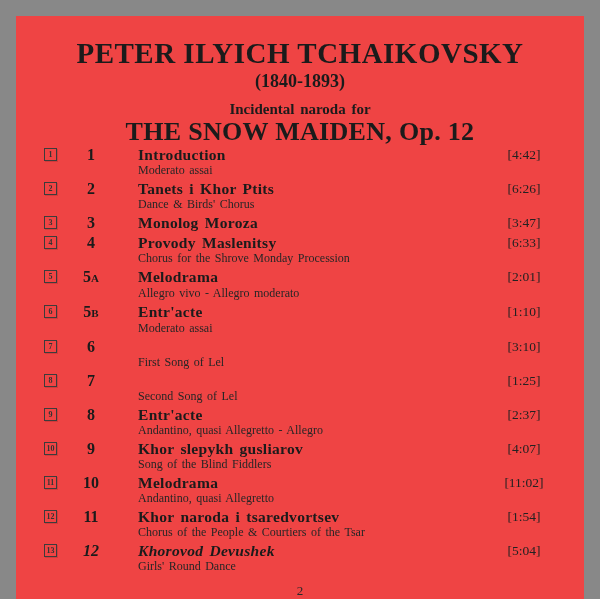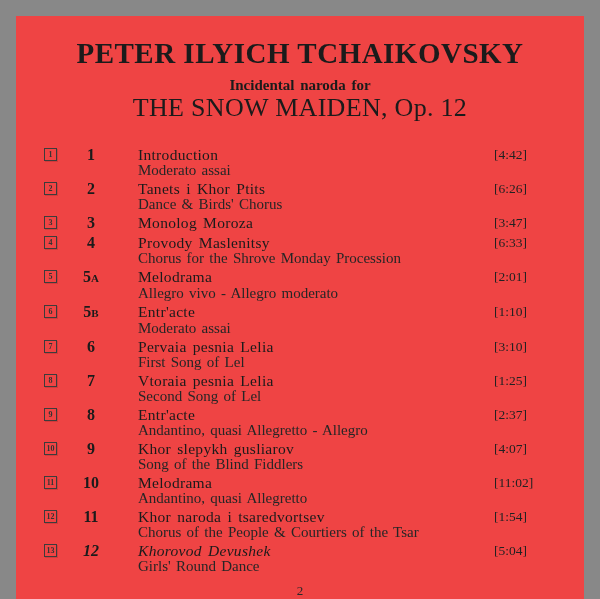--- a/index.html
+++ b/index.html
@@ -30,21 +30,21 @@
   }
   .incidental {
     font-size: 15px;
     font-weight: bold;
     line-height: 16px;
     margin-top: 9px;
     word-spacing: 2px;
   }
   .work-title {
     font-size: 26px;
-    font-weight: normal;
+    font-weight: bold;
     letter-spacing: 0.3px;
     line-height: 27px;
     margin-top: 1px;
   }
   
   .tracks {
     position: absolute;
     top: 131px;
     left: 0;
     right: 0;
@@ -80,39 +80,39 @@
     font-size: 16px;
     font-weight: bold;
     text-align: center;
     line-height: 16px;
   }
   .track-number .suffix { font-size: 11px; }
   .track-title {
     grid-area: title;
     padding-left: 22px;
     font-size: 15.5px;
-    font-weight: normal;
+    font-weight: bold;
     letter-spacing: 0.3px;
     word-spacing: 2px;
     line-height: 16px;
     white-space: nowrap;
   }
   .track-subtitle {
     grid-area: sub;
     padding-left: 22px;
-    font-size: 15px;
+    font-size: 12px;
     color: #262626;
     word-spacing: 1.5px;
     line-height: 14px;
     white-space: nowrap;
   }
   .track-time {
     grid-area: time;
     font-size: 13.5px;
-    text-align: left;
+    text-align: center;
     line-height: 16px;
     color: #222;
   }
   .italic-row .track-number,
   .italic-row .track-title { font-style: italic; }
   
   .page-number {
     position: absolute;
     top: 567px;
     left: 0;
@@ -131,20 +131,21 @@
     opacity: 0.85;
   }
 </style>
 </head>
 <body>
 
 <div class="page">
 
   <div class="header">
     <div class="composer">PETER ILYICH TCHAIKOVSKY</div>
+    <div class="dates">(1840-1893)</div>
     <div class="incidental">Incidental naroda for</div>
     <div class="work-title">THE SNOW MAIDEN, Op. 12</div>
   </div>
 
   <div class="tracks">
       <div class="track-row">
       <div class="track-box">1</div>
       <div class="track-number">1</div>
       <div class="track-title">Introduction</div>
       <div class="track-time">[4:42]</div>
@@ -180,28 +181,26 @@
       <div class="track-row">
       <div class="track-box">6</div>
       <div class="track-number">5<span class="suffix">B</span></div>
       <div class="track-title">Entr'acte</div>
       <div class="track-time">[1:10]</div>
       <div class="track-subtitle">Moderato assai</div>
     </div>
       <div class="track-row">
       <div class="track-box">7</div>
       <div class="track-number">6</div>
-      <div class="track-title">Pervaia pesnia Lelia</div>
       <div class="track-time">[3:10]</div>
       <div class="track-subtitle">First Song of Lel</div>
     </div>
       <div class="track-row">
       <div class="track-box">8</div>
       <div class="track-number">7</div>
-      <div class="track-title">Vtoraia pesnia Lelia</div>
       <div class="track-time">[1:25]</div>
       <div class="track-subtitle">Second Song of Lel</div>
     </div>
       <div class="track-row">
       <div class="track-box">9</div>
       <div class="track-number">8</div>
       <div class="track-title">Entr'acte</div>
       <div class="track-time">[2:37]</div>
       <div class="track-subtitle">Andantino, quasi Allegretto - Allegro</div>
     </div>

